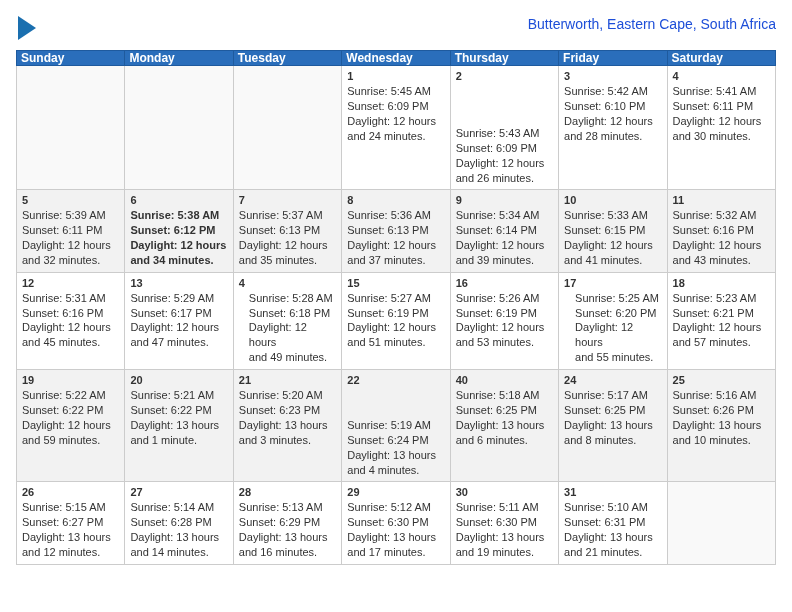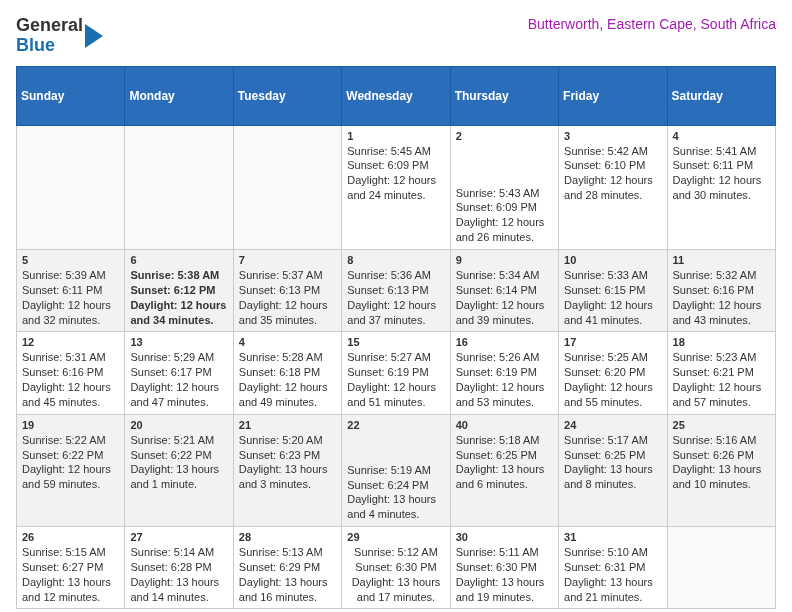--- a/index.html
+++ b/index.html
@@ -35,34 +35,34 @@
     .title-block {
       text-align: right;
     }
     .month-year {
       font-size: 32px;
       font-weight: bold;
       color: #222;
     }
     .location {
       font-size: 14px;
-      color: #a21caf;
+      color: #1d4ed8;
       text-align: right;
     }
     .calendar {
       width: 100%;
       border-collapse: collapse;
       border: 1px solid #ccc;
     }
     .calendar th {
       background: #2a6ebb;
       color: #fff;
       font-size: 12px;
       font-weight: bold;
-      padding: 22px 4px;
+      padding: 0 4px;
       text-align: left;
       border: 1px solid #1e5a9e;
     }
     .calendar td {
       vertical-align: top;
       border: 1px solid #ccc;
       padding: 4px 5px;
       font-size: 10px;
       color: #333;
       width: calc(100% / 7);
@@ -88,26 +88,20 @@
       font-size: 11px;
       line-height: 1.35;
       color: #333;
     }
   </style>
 </head>
 <body>
 
 <div class="header">
   <div class="logo">
-    <div>
-      <div class="logo-text">
-        <span class="general">General</span><br>
-        <span class="blue">Blue</span>
-      </div>
-    </div>
     <svg class="logo-arrow" viewBox="0 0 18 24" xmlns="http://www.w3.org/2000/svg">
       <polygon points="0,0 18,12 0,24" fill="#1a6faf"></polygon>
     </svg>
   </div>
   <div class="title-block">
     <div class="location">Butterworth, Eastern Cape, South Africa</div>
   </div>
 </div>
 
 <table class="calendar">
@@ -217,42 +211,42 @@
         </td>
         <td>
           <span class="day-number">13</span>
           <div class="day-info" style="white-space: pre-line;">Sunrise: 5:29 AM
 Sunset: 6:17 PM
 Daylight: 12 hours
 and 47 minutes.</div>
         </td>
         <td>
           <span class="day-number">4</span>
-          <div class="day-info" style="white-space: pre-line;">Sunrise: 5:28 AM
+          <div class="day-info" style="white-space: pre-line; margin-left: 10px;">Sunrise: 5:28 AM
 Sunset: 6:18 PM
 Daylight: 12 hours
 and 49 minutes.</div>
         </td>
         <td>
           <span class="day-number">15</span>
           <div class="day-info" style="white-space: pre-line;">Sunrise: 5:27 AM
 Sunset: 6:19 PM
 Daylight: 12 hours
 and 51 minutes.</div>
         </td>
         <td>
           <span class="day-number">16</span>
           <div class="day-info" style="white-space: pre-line;">Sunrise: 5:26 AM
 Sunset: 6:19 PM
 Daylight: 12 hours
 and 53 minutes.</div>
         </td>
         <td>
           <span class="day-number">17</span>
-          <div class="day-info" style="white-space: pre-line;">Sunrise: 5:25 AM
+          <div class="day-info" style="white-space: pre-line; margin-left: 11px;">Sunrise: 5:25 AM
 Sunset: 6:20 PM
 Daylight: 12 hours
 and 55 minutes.</div>
         </td>
         <td>
           <span class="day-number">18</span>
           <div class="day-info" style="white-space: pre-line;">Sunrise: 5:23 AM
 Sunset: 6:21 PM
 Daylight: 12 hours
 and 57 minutes.</div>
@@ -326,21 +320,21 @@
         </td>
         <td>
           <span class="day-number">28</span>
           <div class="day-info" style="white-space: pre-line;">Sunrise: 5:13 AM
 Sunset: 6:29 PM
 Daylight: 13 hours
 and 16 minutes.</div>
         </td>
         <td>
           <span class="day-number">29</span>
-          <div class="day-info" style="white-space: pre-line; text-align: center;">Sunrise: 5:12 AM
+          <div class="day-info" style="white-space: pre-line;">Sunrise: 5:12 AM
 Sunset: 6:30 PM
 Daylight: 13 hours
 and 17 minutes.</div>
         </td>
         <td>
           <span class="day-number">30</span>
           <div class="day-info" style="white-space: pre-line;">Sunrise: 5:11 AM
 Sunset: 6:30 PM
 Daylight: 13 hours
 and 19 minutes.</div>

